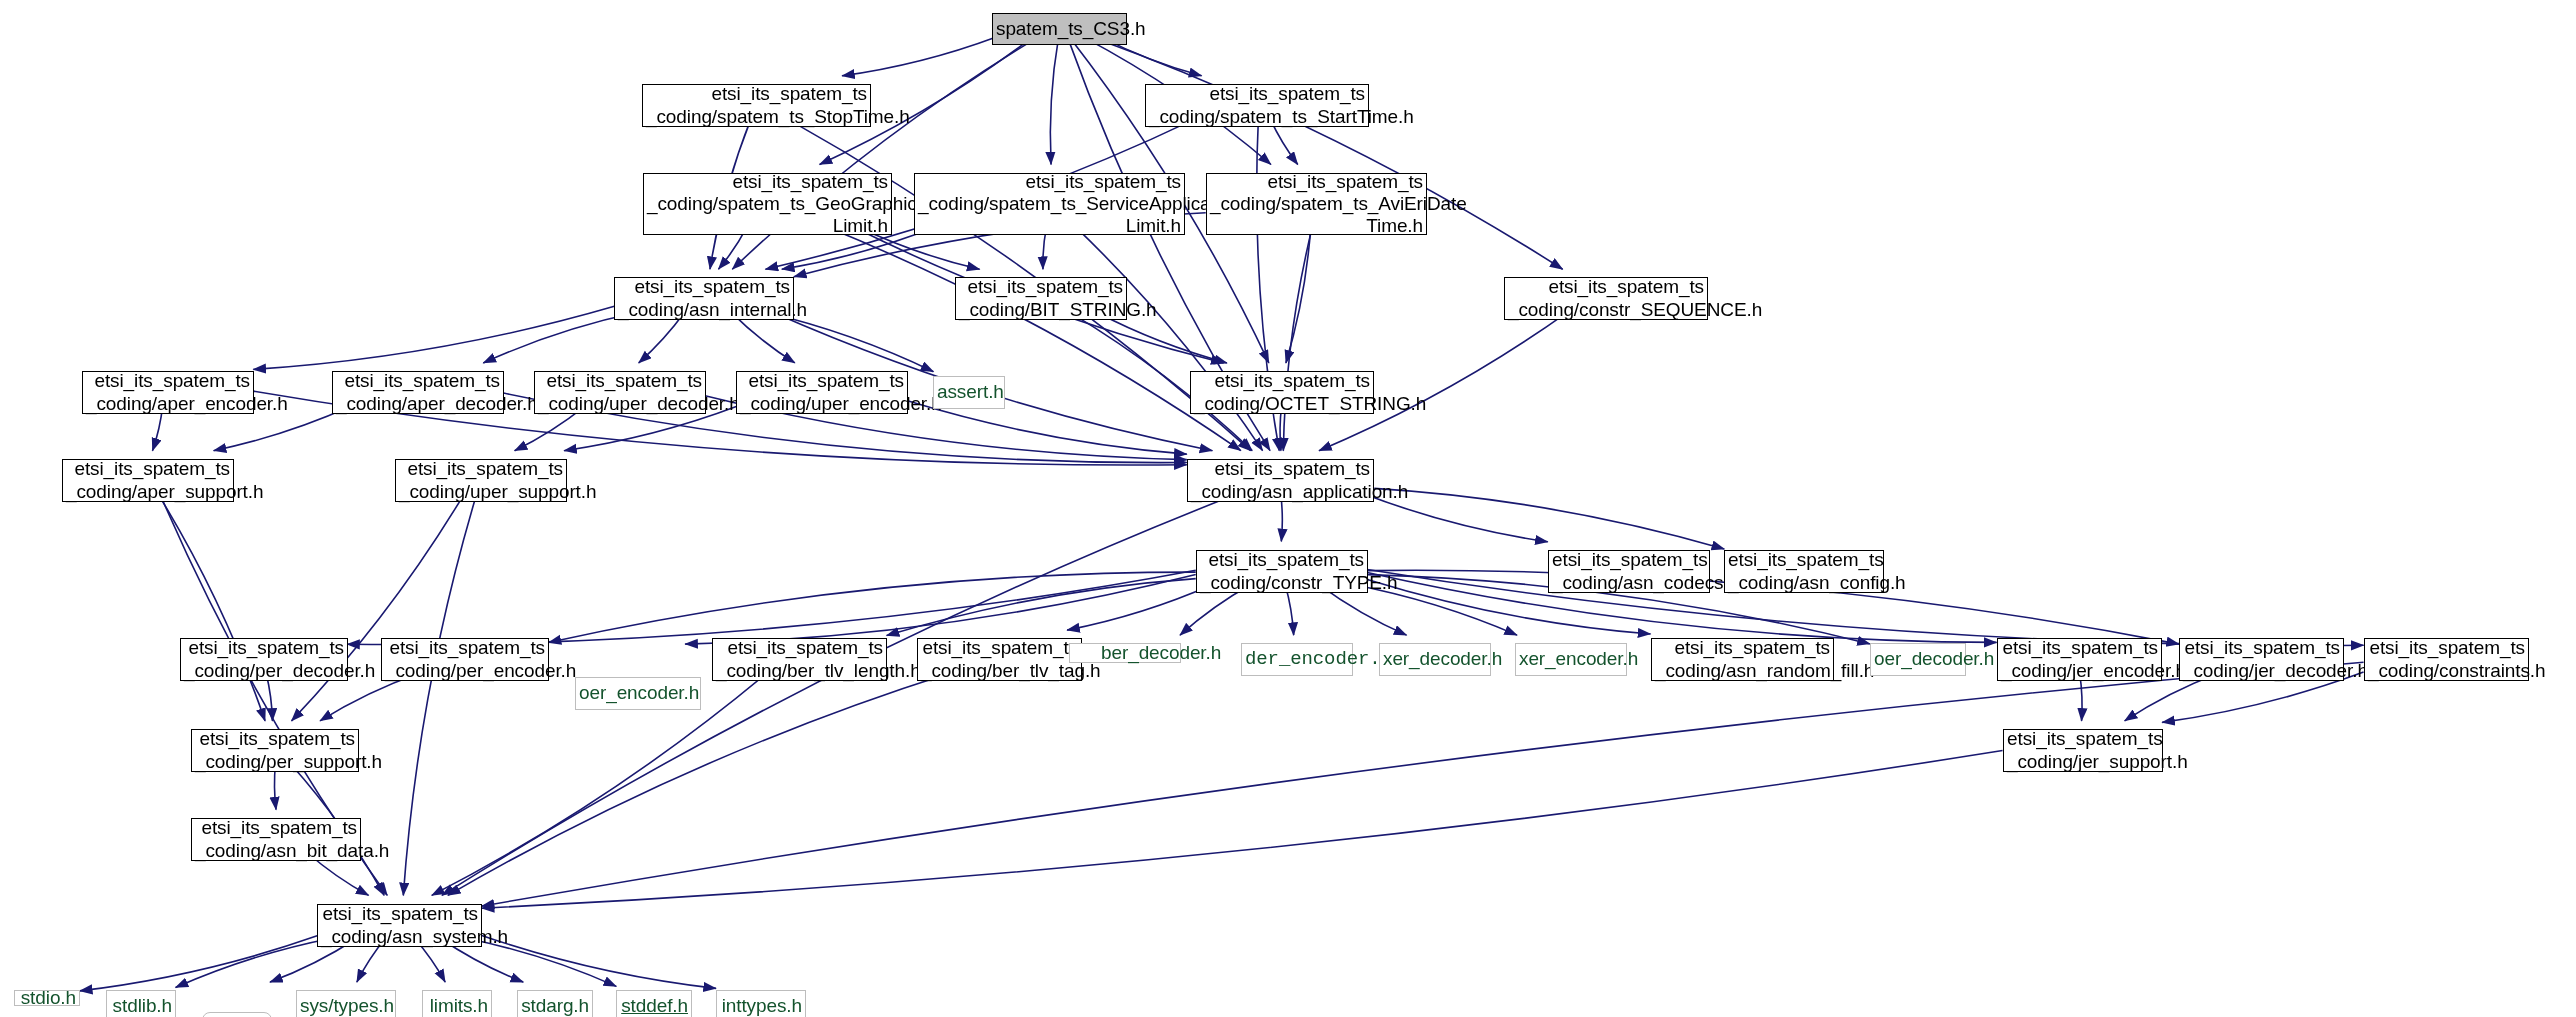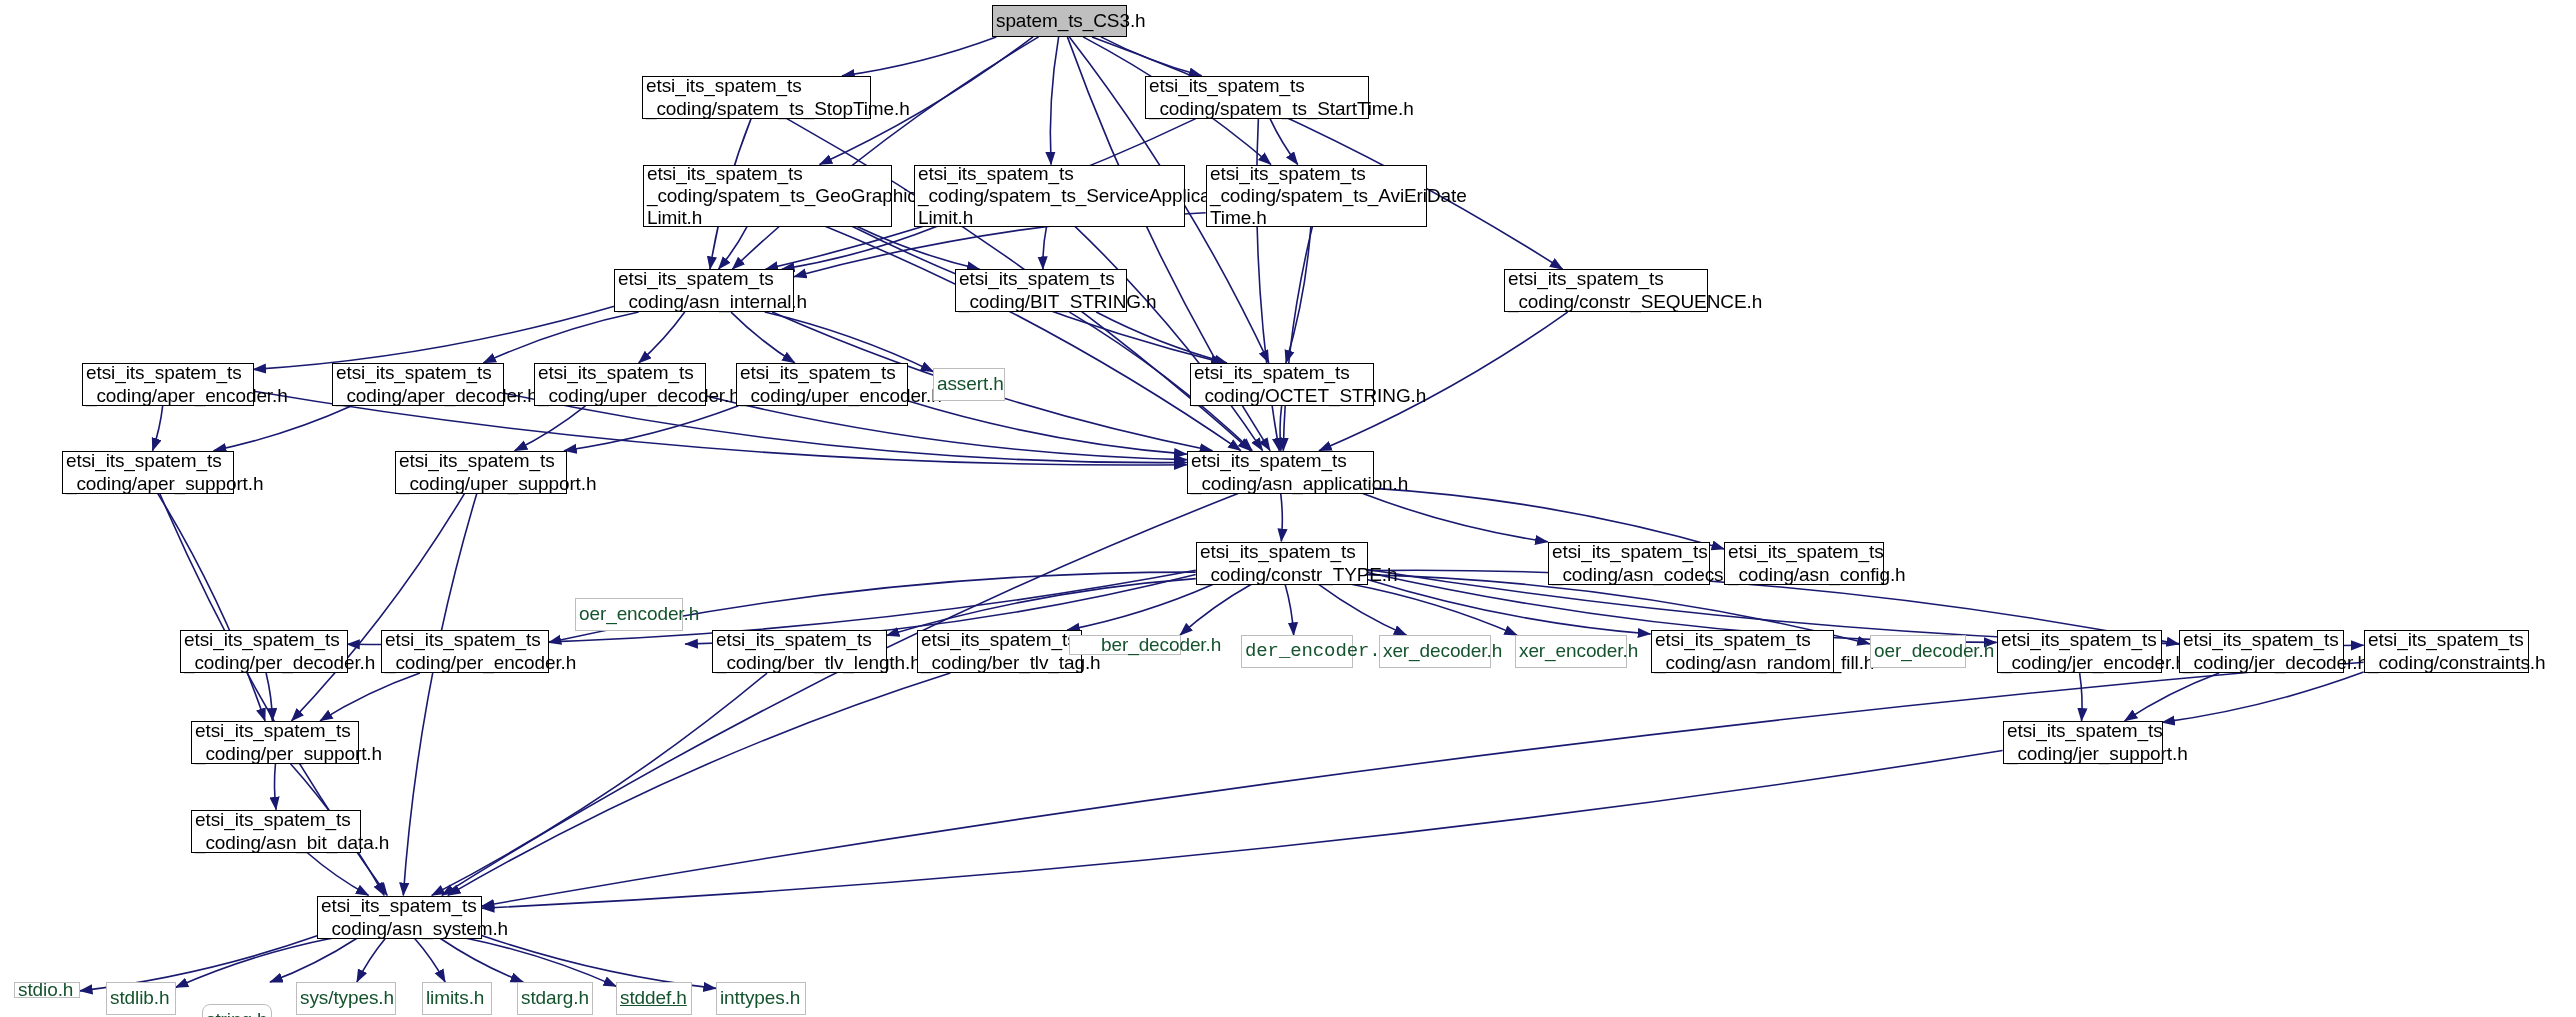--- a/index.html
+++ b/index.html
@@ -8,26 +8,27 @@
   svg.edges{position:absolute;left:0;top:0;width:2576px;height:1017px;}
   .node{
     position:absolute;
     box-sizing:border-box;
     border:1px solid #000;
     background:#ffffff;
     color:#000;
     display:flex;
     align-items:center;
     justify-content:center;
-    text-align:left;
+    text-align:right;
     font-size:19px;
     line-height:1.16;
     white-space:pre-line;
     letter-spacing:-0.1px;
     padding:1px 3px;
+    margin-top:8px;
   }
   .node.root{background:#bfbfbf;border:1px solid #000;}
   .node.ext{border:1px solid #bdbdbd;color:#14532d;}
   .node .lbl{display:block;width:100%;}
 </style>
 </head>
 <body>
 
 <div id="graph-wrap">
   <svg class="edges" viewBox="0 0 2583 1020" preserveAspectRatio="none">
@@ -164,21 +165,21 @@
       <div class="node" style="left: 1196px; top: 542px; width: 172px; height: 43px;"><span class="lbl">etsi_its_spatem_ts
 _coding/constr_TYPE.h</span></div>
       <div class="node" style="left: 1548px; top: 542px; width: 162px; height: 43px;"><span class="lbl">etsi_its_spatem_ts
 _coding/asn_codecs.h</span></div>
       <div class="node" style="left: 1724px; top: 542px; width: 160px; height: 43px;"><span class="lbl">etsi_its_spatem_ts
 _coding/asn_config.h</span></div>
       <div class="node" style="left: 180px; top: 630px; width: 168px; height: 43px;"><span class="lbl">etsi_its_spatem_ts
 _coding/per_decoder.h</span></div>
       <div class="node" style="left: 381px; top: 630px; width: 168px; height: 43px;"><span class="lbl">etsi_its_spatem_ts
 _coding/per_encoder.h</span></div>
-      <div class="node ext" style="left: 575px; top: 598px; width: 108px; height: 33px;"><span class="lbl">oer_encoder.h</span></div>
+      <div class="node ext" style="left: 575px; top: 669px; width: 126px; height: 33px;"><span class="lbl">oer_encoder.h</span></div>
       <div class="node" style="left: 712px; top: 630px; width: 175px; height: 43px;"><span class="lbl">etsi_its_spatem_ts
 _coding/ber_tlv_length.h</span></div>
       <div class="node" style="left: 917px; top: 630px; width: 165px; height: 43px;"><span class="lbl">etsi_its_spatem_ts
 _coding/ber_tlv_tag.h</span></div>
       <div class="node ext" style="left: 1069px; top: 635px; width: 112px; height: 20px; padding-left: 31px;"><span class="lbl">ber_decoder.h</span></div>
       <div class="node ext" style="left: 1241px; top: 635px; width: 112px; height: 33px; font-family: Liberation Mono, monospace;"><span class="lbl">der_encoder.h</span></div>
       <div class="node ext" style="left: 1379px; top: 635px; width: 112px; height: 33px;"><span class="lbl">xer_decoder.h</span></div>
       <div class="node ext" style="left: 1515px; top: 635px; width: 112px; height: 33px;"><span class="lbl">xer_encoder.h</span></div>
       <div class="node" style="left: 1651px; top: 630px; width: 183px; height: 43px;"><span class="lbl">etsi_its_spatem_ts
 _coding/asn_random_fill.h</span></div>

